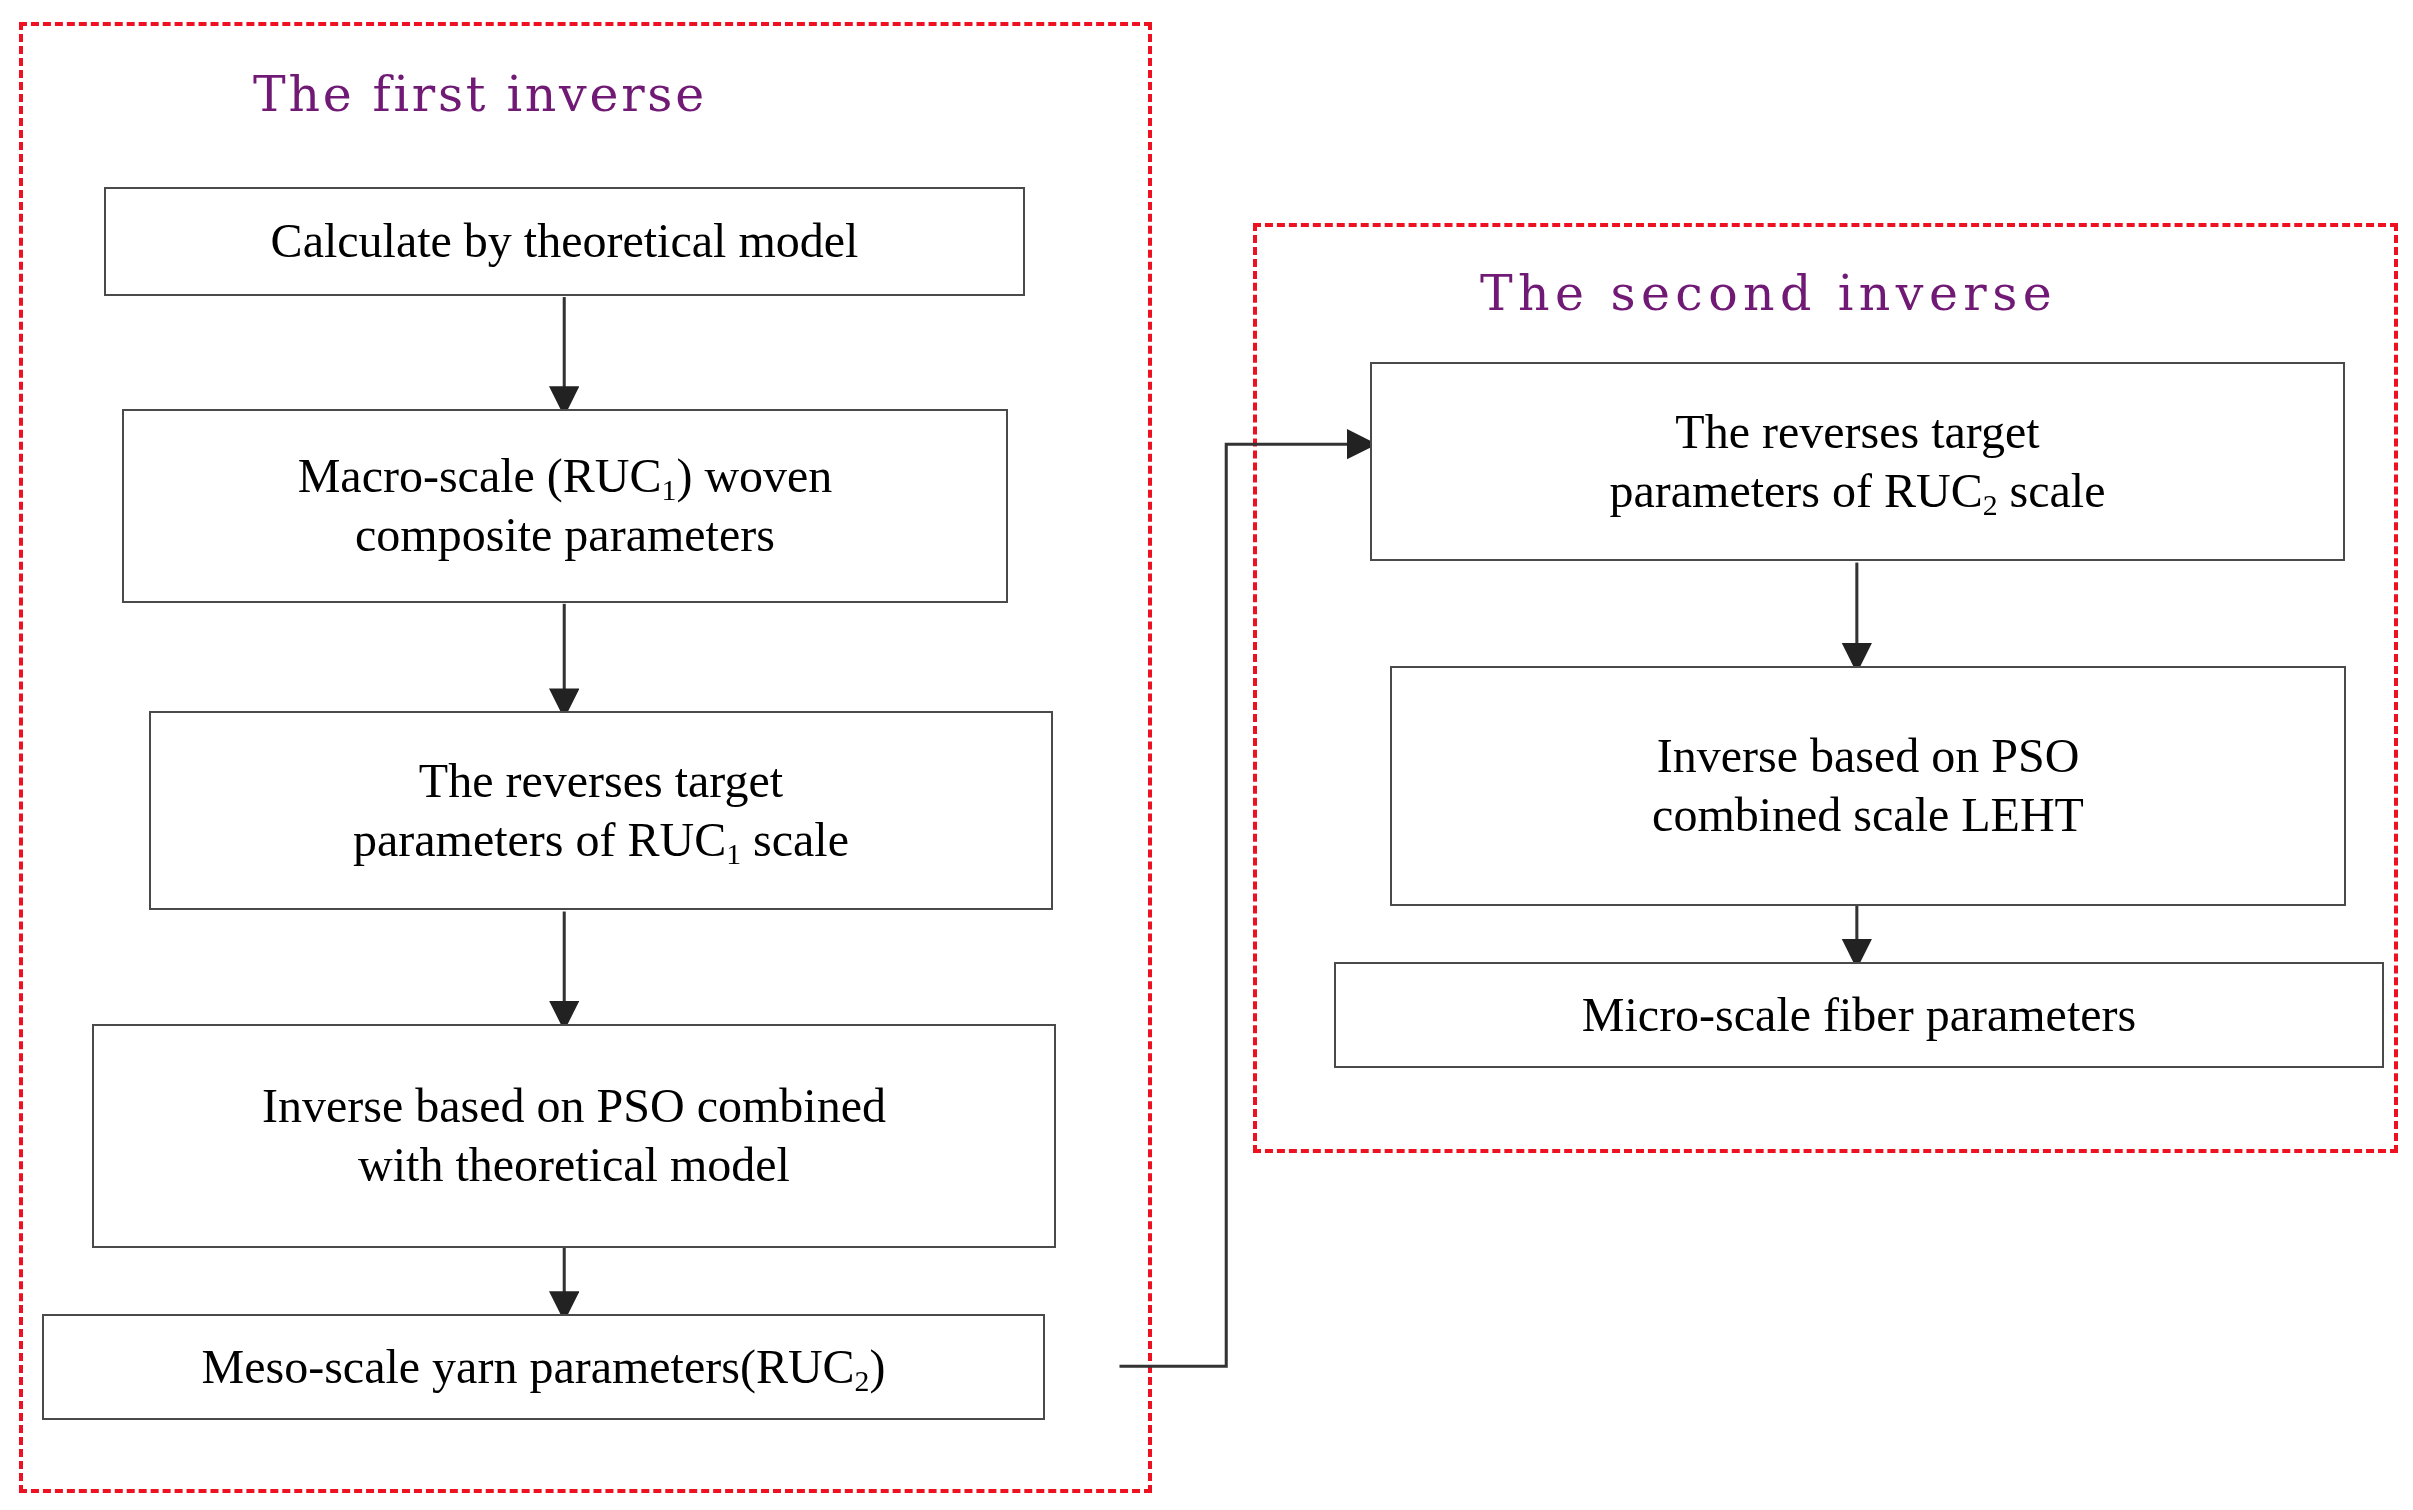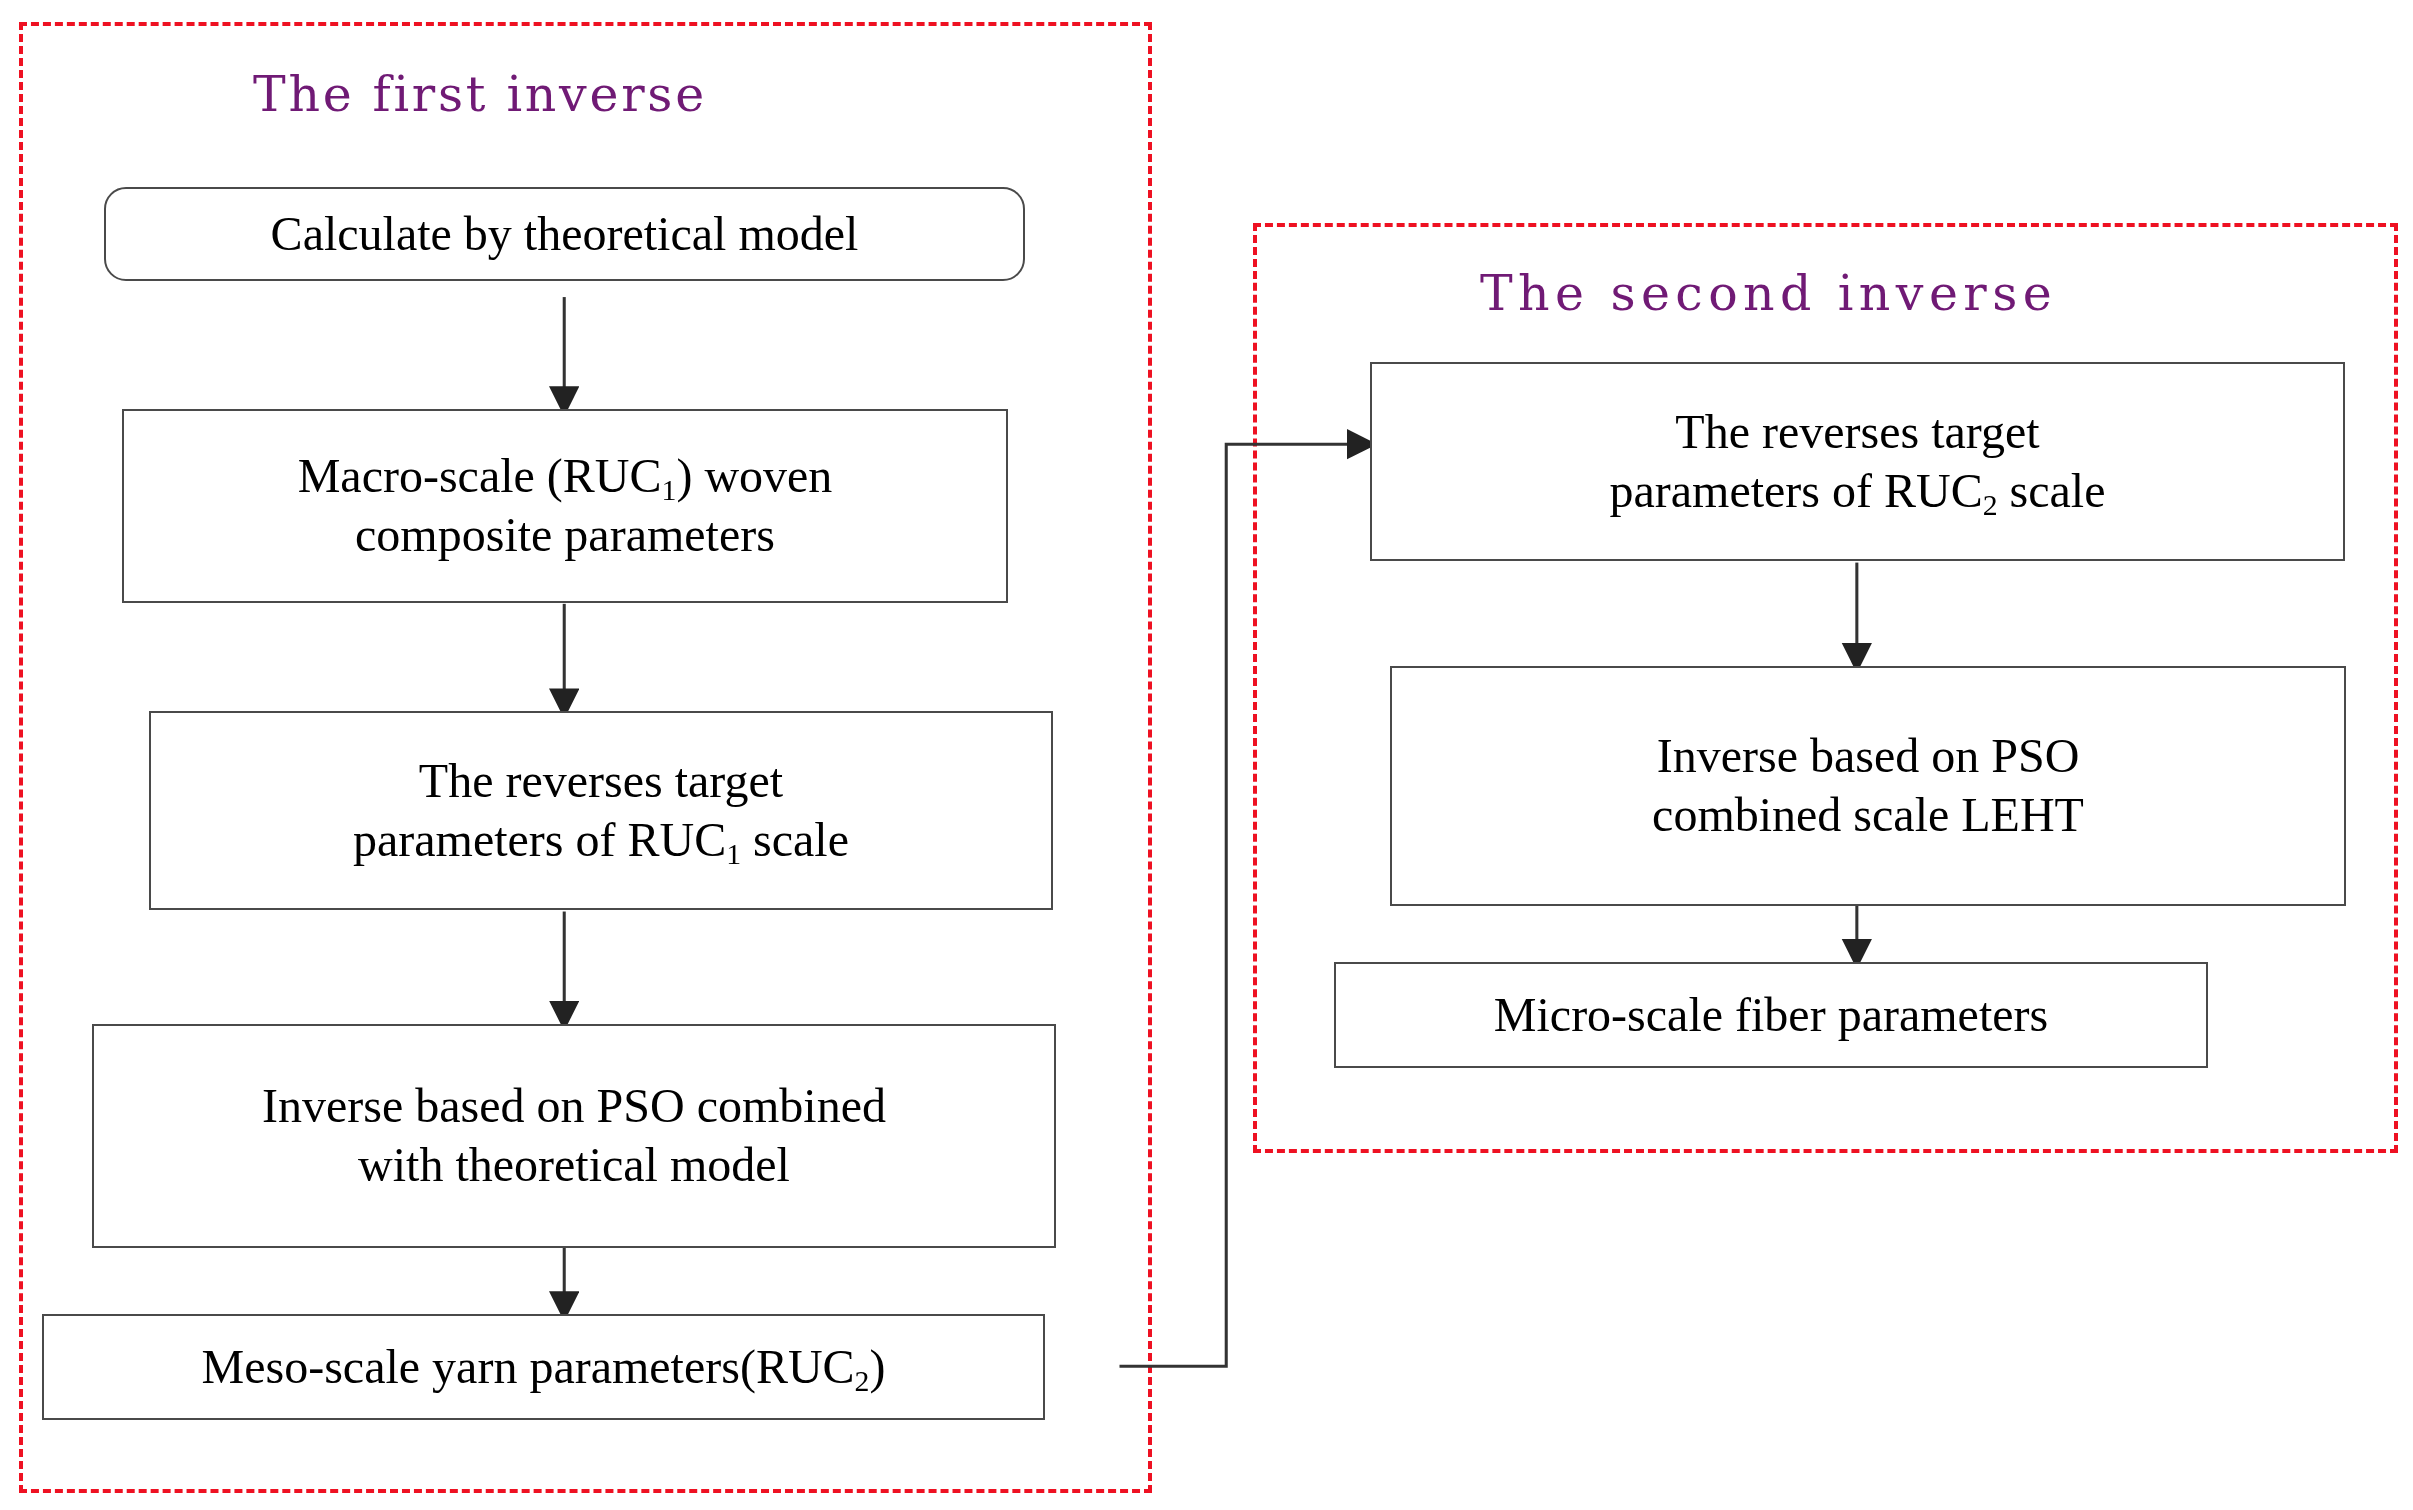--- a/index.html
+++ b/index.html
@@ -74,29 +74,29 @@
     line-height: 1.22;
     padding: 3.6px 9px;
   }
   .node .txt { display: block; }
   .node sub {
     font-size: 0.62em;
     vertical-align: -0.28em;
     line-height: 0;
   }
 
-  #node-calc      { left: 104px;  top: 187px;  width: 921px; height: 94px; border-radius: 22px; }
+  #node-calc      { left: 104px;  top: 187px;  width: 921px; height: 109px; }
   #node-macro     { left: 122px;  top: 409px;  width: 886px;  height: 194px; }
   #node-rev1      { left: 149px;  top: 711px;  width: 904px; height: 199px; }
   #node-pso1      { left: 92px;  top: 1024px; width: 964px; height: 224px; }
   #node-meso      { left: 42px;   top: 1314px; width: 1003px; height: 106px; }
 
   #node-rev2      { left: 1370px; top: 362px;  width: 975px; height: 199px; }
   #node-pso2      { left: 1390px; top: 666px;  width: 956px; height: 240px; }
-  #node-micro     { left: 1334px; top: 962px; width: 874px; height: 106px; }
+  #node-micro     { left: 1334px; top: 962px; width: 1050px; height: 106px; }
 
   
   #wires {
     position: absolute;
     left: 0;
     top: 0;
     width: 2413px;
     height: 1510px;
     pointer-events: none;
   }

